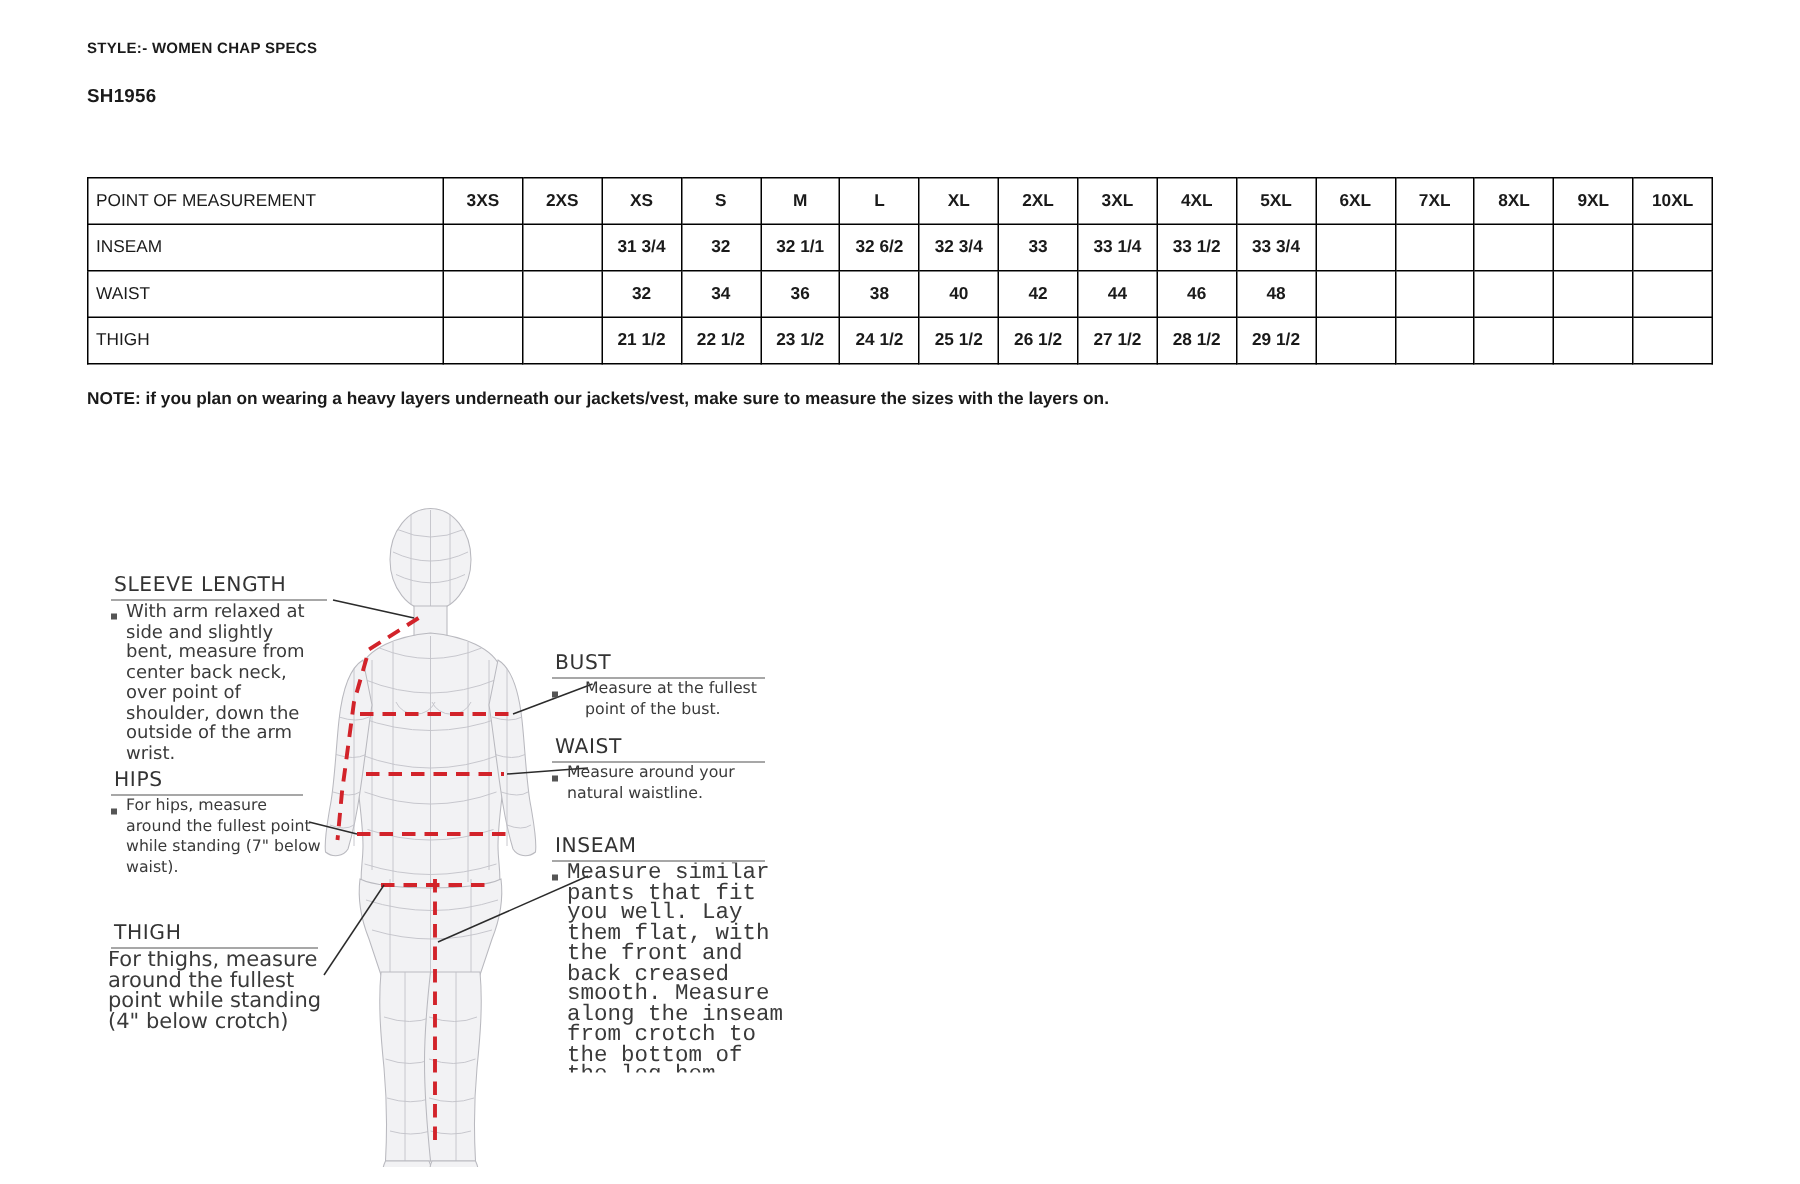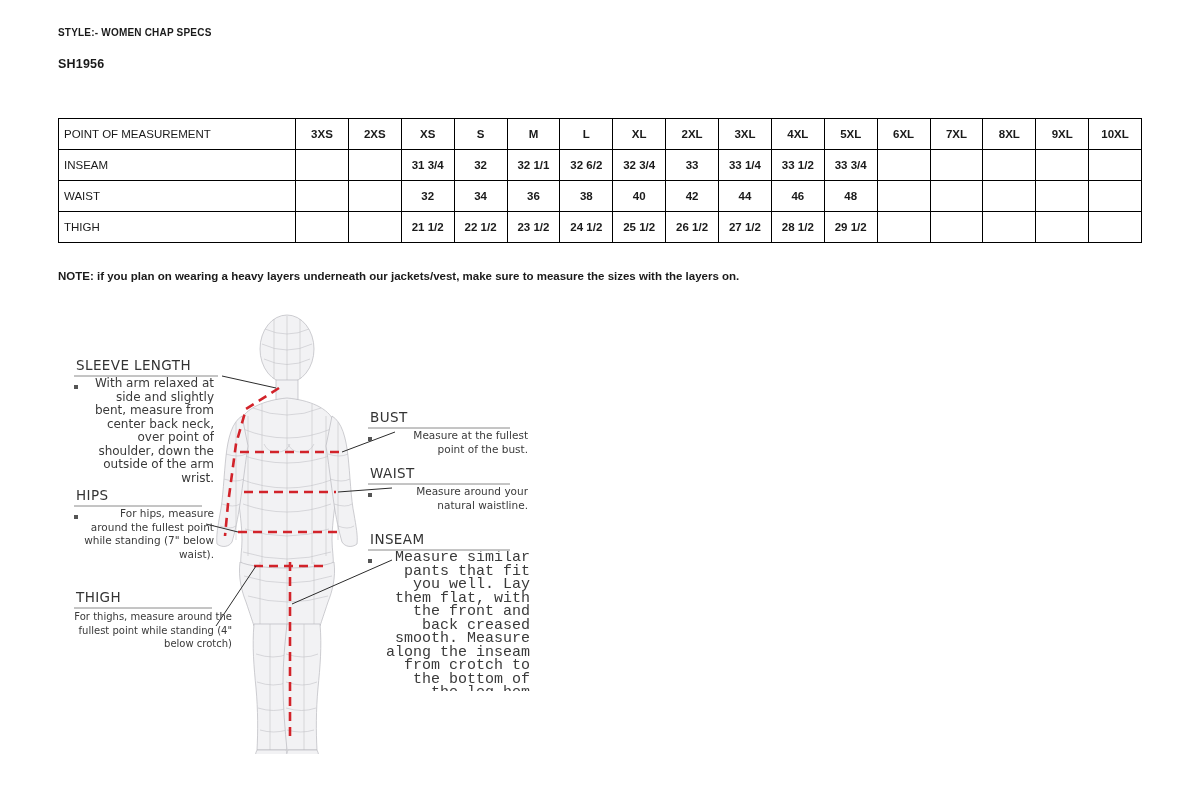--- a/index.html
+++ b/index.html
@@ -63,32 +63,31 @@
     width: 237px;
     font-weight: normal;
   }
   table.spec td.val {
     font-weight: bold;
     margin-left: 43px;
   }
   .note {
     position: absolute;
     left: 58px;
-    top: 270px;
+    top: 260px;
     font-size: 11.5px;
     font-weight: bold;
   }
   
   .figure {
     position: absolute;
     left: 40px;
-    top: 304px;
+    top: 328px;
     width: 560px;
     height: 450px;
-    text-align: right;
   }
   .figure svg {
     display: block;
   }
   .callout-title {
     font-family: "DejaVu Sans", sans-serif;
     font-size: 13.5px;
     fill: #333;
     letter-spacing: .4px;
   }
@@ -304,21 +303,21 @@
         <rect class="bullet" x="34" y="211" width="4" height="4"></rect>
         <foreignObject x="44" y="203" width="130" height="72">
           <div xmlns="http://www.w3.org/1999/xhtml" style="font-family:'DejaVu Sans',sans-serif;font-size:10.5px;color:#3a3a3a;line-height:13.5px;">For hips, measure around the fullest point while standing (7" below waist).</div>
         </foreignObject>
       </g>
 
       <g>
         <text class="callout-title" x="36" y="298">THIGH</text>
         <path class="underline" d="M34 304 H172"></path>
         <foreignObject x="32" y="306" width="160" height="72">
-          <div xmlns="http://www.w3.org/1999/xhtml" style="font-family:'DejaVu Sans',sans-serif;font-size:10px;color:#3a3a3a;line-height:13.5px;">For thighs, measure around the fullest point while standing (4" below crotch)</div>
+          <div xmlns="http://www.w3.org/1999/xhtml" style="font-family:'DejaVu Sans',sans-serif;font-size:14px;color:#3a3a3a;line-height:13.5px;">For thighs, measure around the fullest point while standing (4" below crotch)</div>
         </foreignObject>
       </g>
 
       <g>
         <text class="callout-title" x="330" y="118">BUST</text>
         <path class="underline" d="M328 124 H470"></path>
         <rect class="bullet" x="328" y="133" width="4" height="4"></rect>
         <foreignObject x="338" y="125" width="150" height="44">
           <div xmlns="http://www.w3.org/1999/xhtml" style="font-family:'DejaVu Sans',sans-serif;font-size:10.5px;color:#3a3a3a;line-height:13.5px;margin-left:12px;">Measure at the fullest point of the bust.</div>
         </foreignObject>

